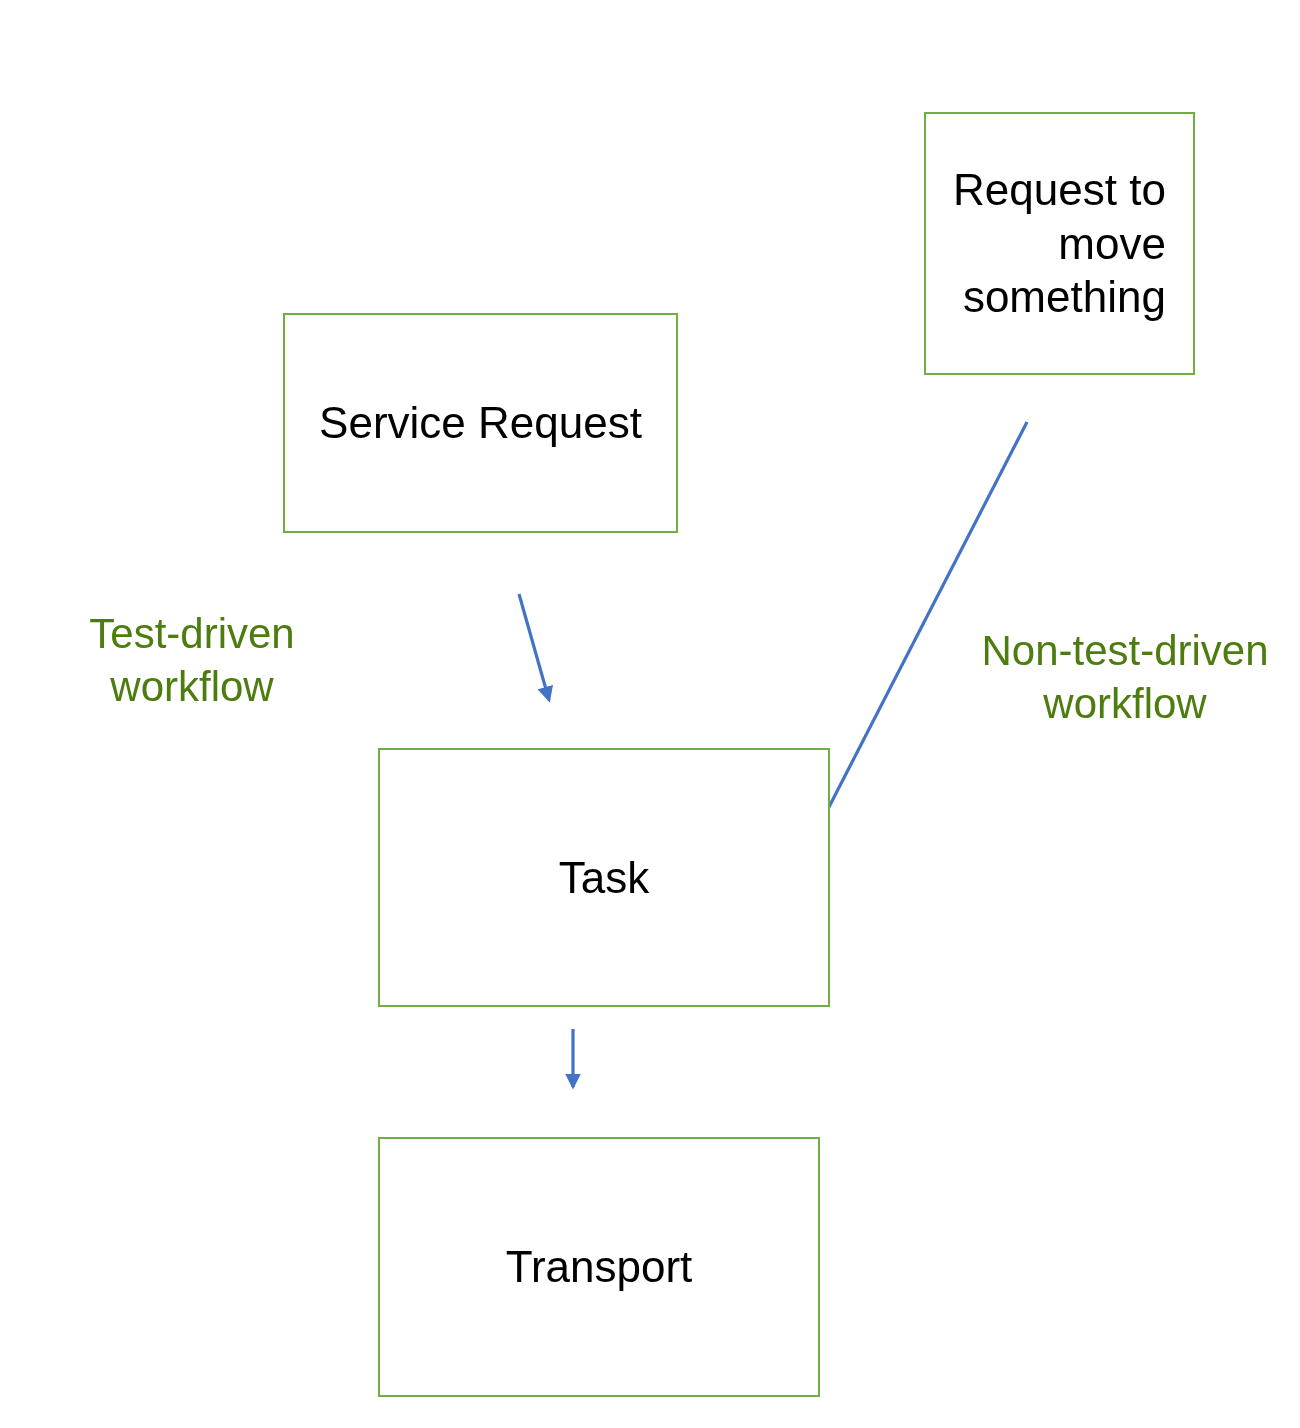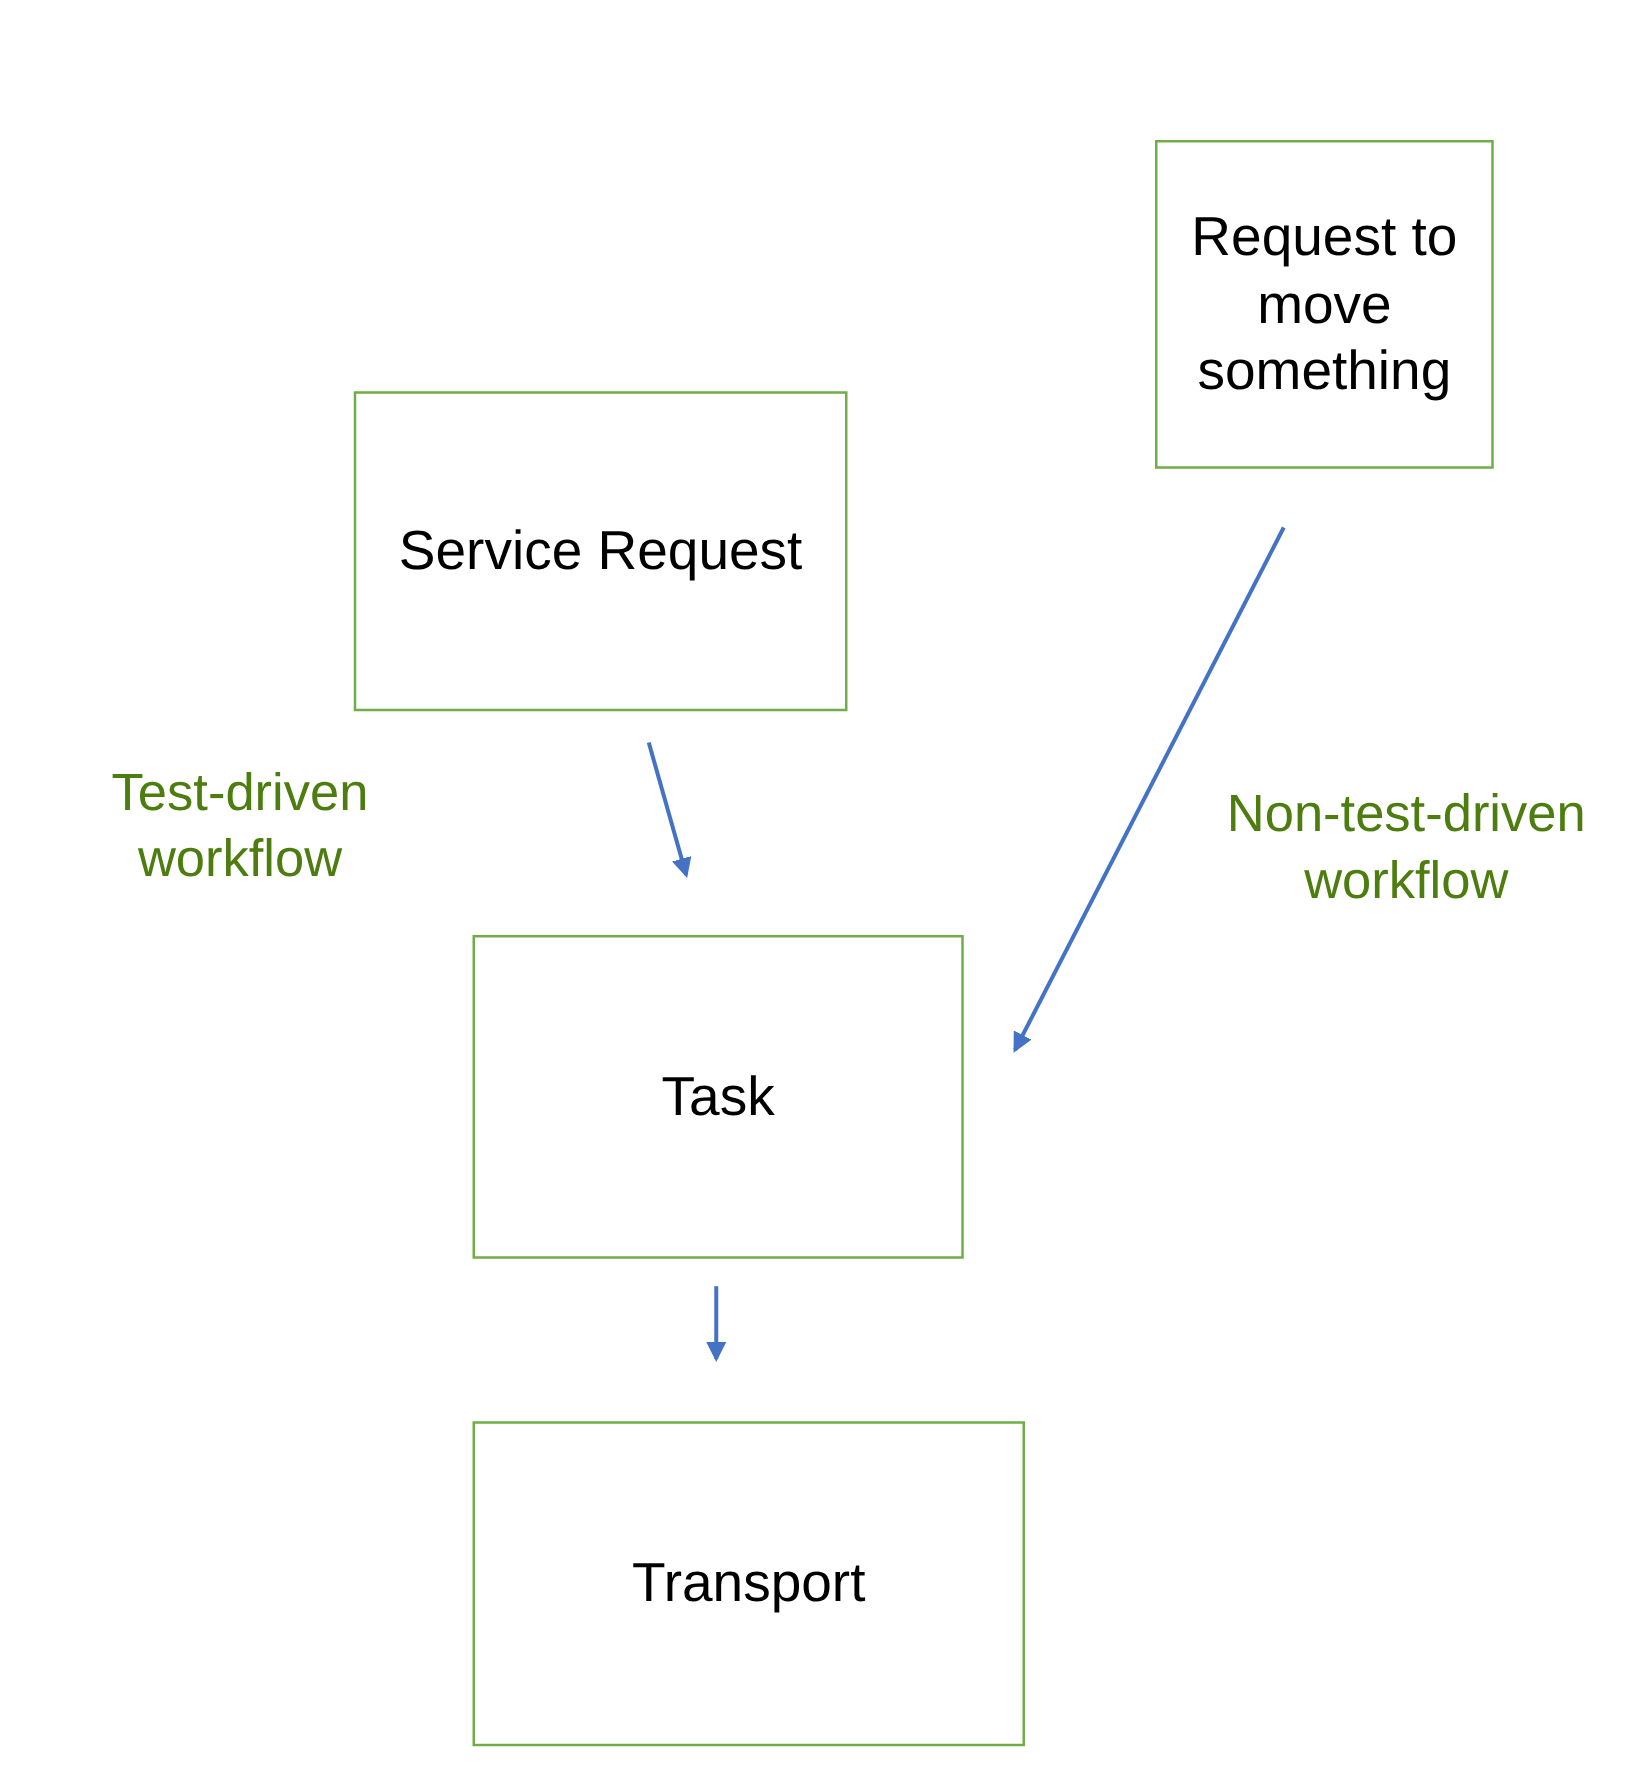--- a/index.html
+++ b/index.html
@@ -46,23 +46,23 @@
   }
   #edges {
     position: absolute;
     left: 0;
     top: 0;
     width: 1300px;
     height: 1428px;
     pointer-events: none;
   }
   
-  #node-service-request { left: 283px;  top: 313px;  width: 395px; height: 256px; }
-  #node-request-move    { left: 924px;  top: 112px;  width: 271px; height: 263px; }
-  #node-task            { left: 378px;  top: 748px;  width: 393px; height: 259px; }
+  #node-service-request { left: 283px;  top: 313px;  width: 395px; height: 220px; }
+  #node-request-move    { left: 924px;  top: 112px;  width: 271px; height: 263px; text-align: right; }
+  #node-task            { left: 378px;  top: 748px;  width: 452px; height: 259px; }
   #node-transport       { left: 378px;  top: 1137px; width: 442px; height: 260px; }
 
   #label-test-driven     { left: 72px;  top: 608px;  width: 240px; }
   #label-non-test-driven { left: 960px; top: 625px;  width: 330px; }
 </style>
 </head>
 <body>
 
 <div id="canvas">
 

